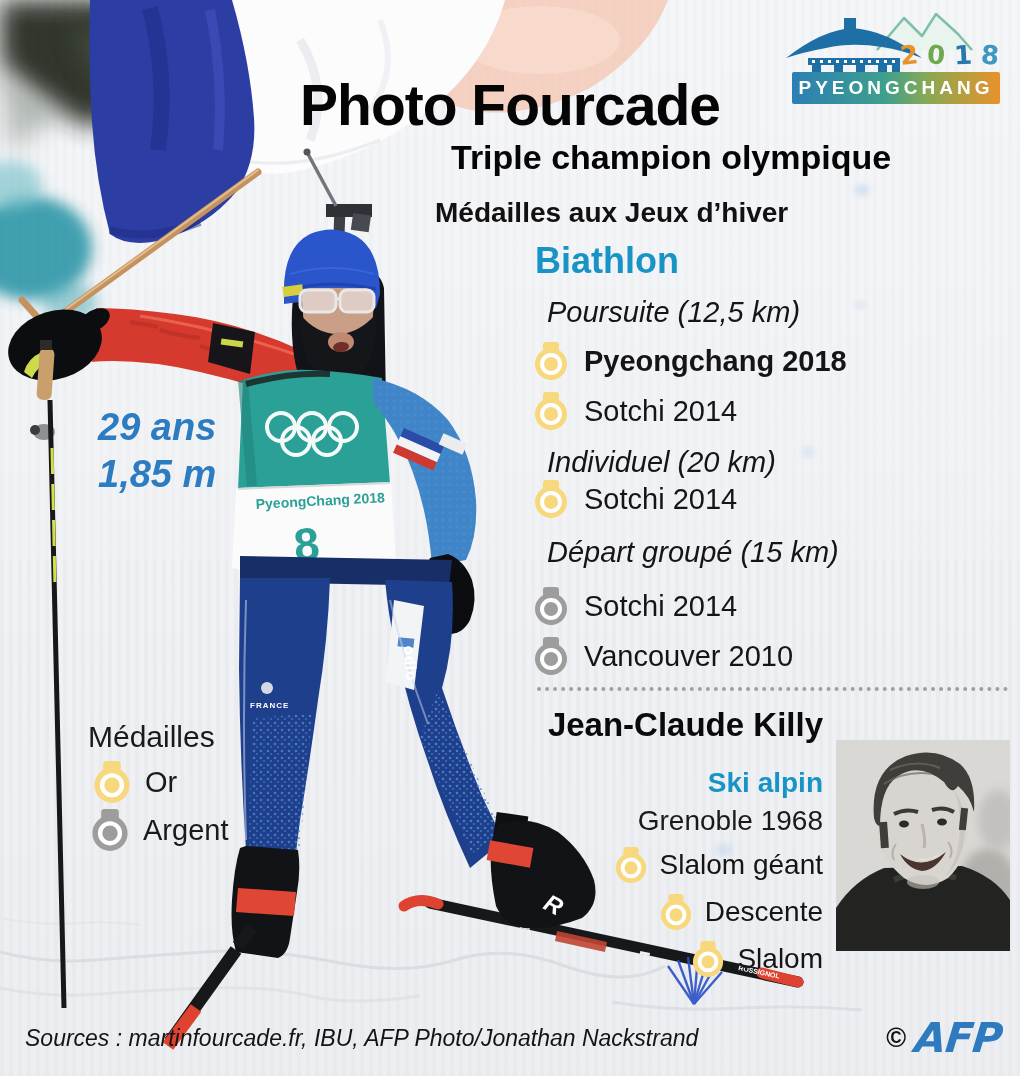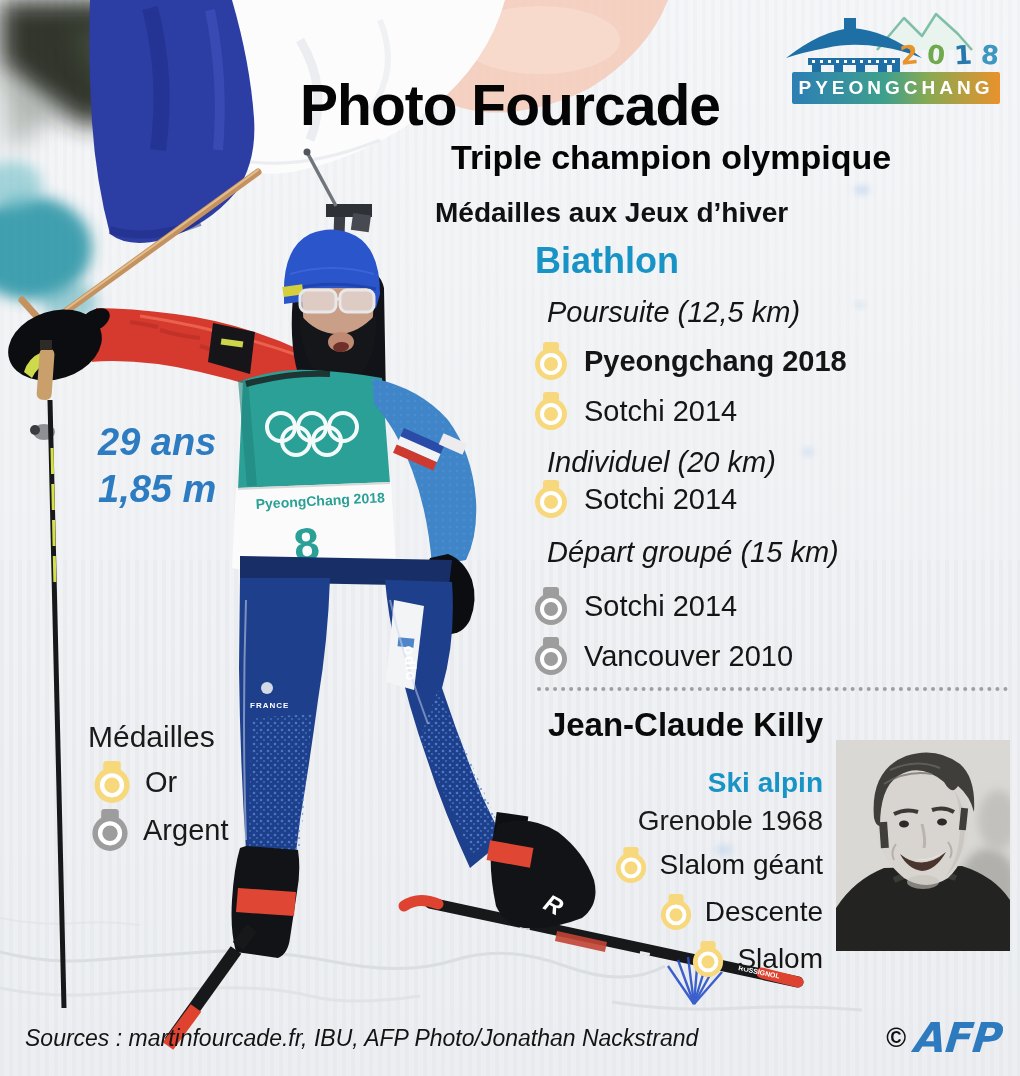--- a/index.html
+++ b/index.html
@@ -47,21 +47,21 @@
   .medal .ring{fill:none;stroke:#fff;stroke-width:4px;}
   .medal.gold .tab,.medal.gold .body{fill:#f8d87d;}
   .medal.silver .tab,.medal.silver .body{fill:#9d9d9d;}
   .medal.lg{width:40px;height:44px;}
 
   .divider{position:absolute;left:537px;top:687px;width:471px;height:0;
            border-top:4px dotted #9f9f9f;}
 
   
   .stats{position:absolute;left:98px;top:404px;font-size:38px;line-height:47px;
-         font-weight:700;font-style:italic;color:#2d7cc1;margin-top:15px;}
+         font-weight:700;font-style:italic;color:#2d7cc1;}
 
   
   .legend-title{position:absolute;left:88px;top:720px;font-size:30px;color:#1a1a1a;}
   .legend-row{position:absolute;display:flex;align-items:center;gap:13px;font-size:29px;color:#1a1a1a;}
   .lg1{left:92px;top:760px;} .lg2{left:90px;top:808px;}
 
   
   .killy{position:absolute;right:197px;top:706px;display:flex;flex-direction:column;
          align-items:flex-end;text-align:right;}
   .killy-name{font-size:33px;font-weight:700;color:#0a0a0a;}

